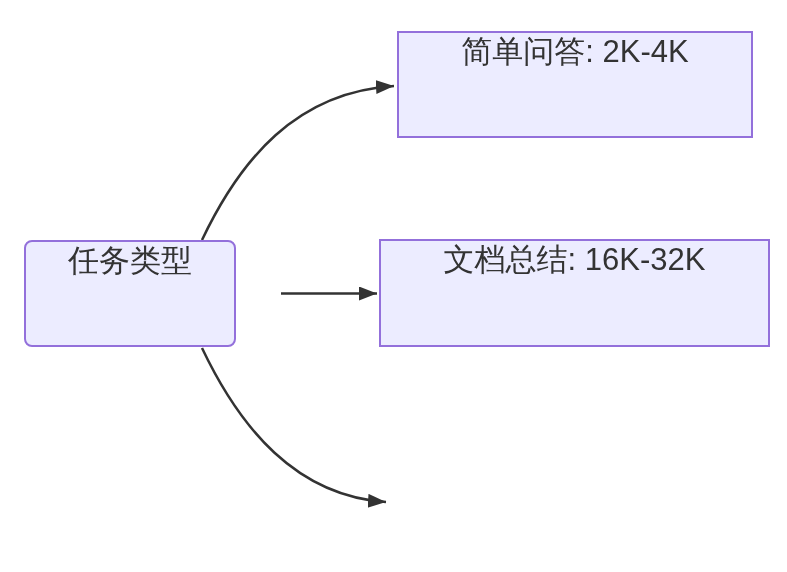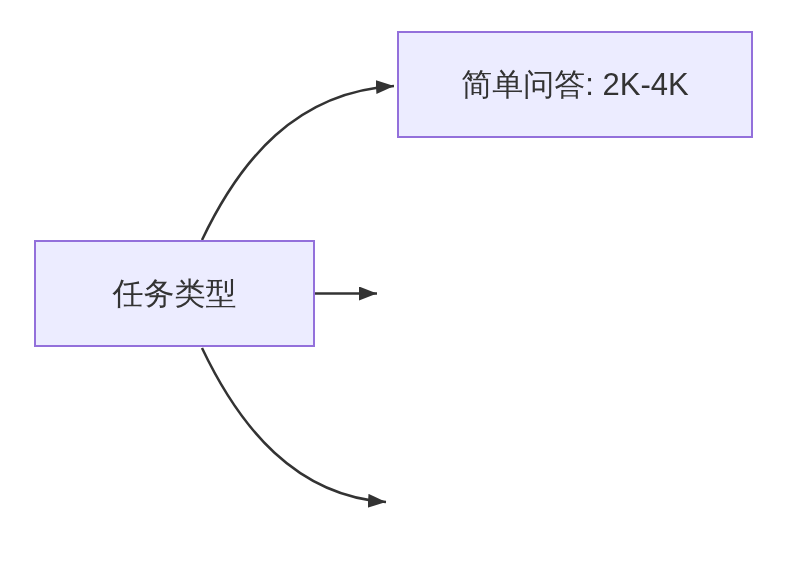--- a/index.html
+++ b/index.html
@@ -34,31 +34,30 @@
   }
   .arrowhead-shape {
     fill: var(--edge, #333);
     stroke: none;
   }
   .node {
     position: absolute;
     background: var(--node-fill, #ECECFF);
     border: 2px solid var(--node-border, #9370DB);
     display: flex;
-    align-items: center;
     justify-content: center;
     text-align: center;
   }
   .node-label {
     font-size: 31px;
     line-height: 1.2;
     color: var(--text, #333);
     white-space: nowrap;
   }
-  .node-root   { left: 34px;  top: 240px; width: 281px; height: 107px; }
+  .node-root   { left: 24px;  top: 240px; width: 212px; height: 107px; border-radius: 8px; }
   .node-top    { left: 397px; top: 31px;  width: 356px; height: 107px; }
   .node-middle { left: 379px; top: 239px; width: 391px; height: 108px; }
   .node-bottom { left: 388px; top: 446px; width: 374px; height: 108px; }
 </style>
 </head>
 <body>
 
 <div class="canvas">
 
   <svg class="edges-layer" viewBox="0 0 787 572" xmlns="http://www.w3.org/2000/svg" aria-hidden="true">
@@ -73,15 +72,18 @@
   </svg>
 
   <div class="node node-root">
     <span class="node-label">任务类型</span>
   </div>
 
   <div class="node node-top">
     <span class="node-label">简单问答: 2K-4K</span>
   </div>
 
+  <div class="node node-middle">
+    <span class="node-label">文档总结: 16K-32K</span>
+  </div>
 
 
 </div>
 
 </body></html>

